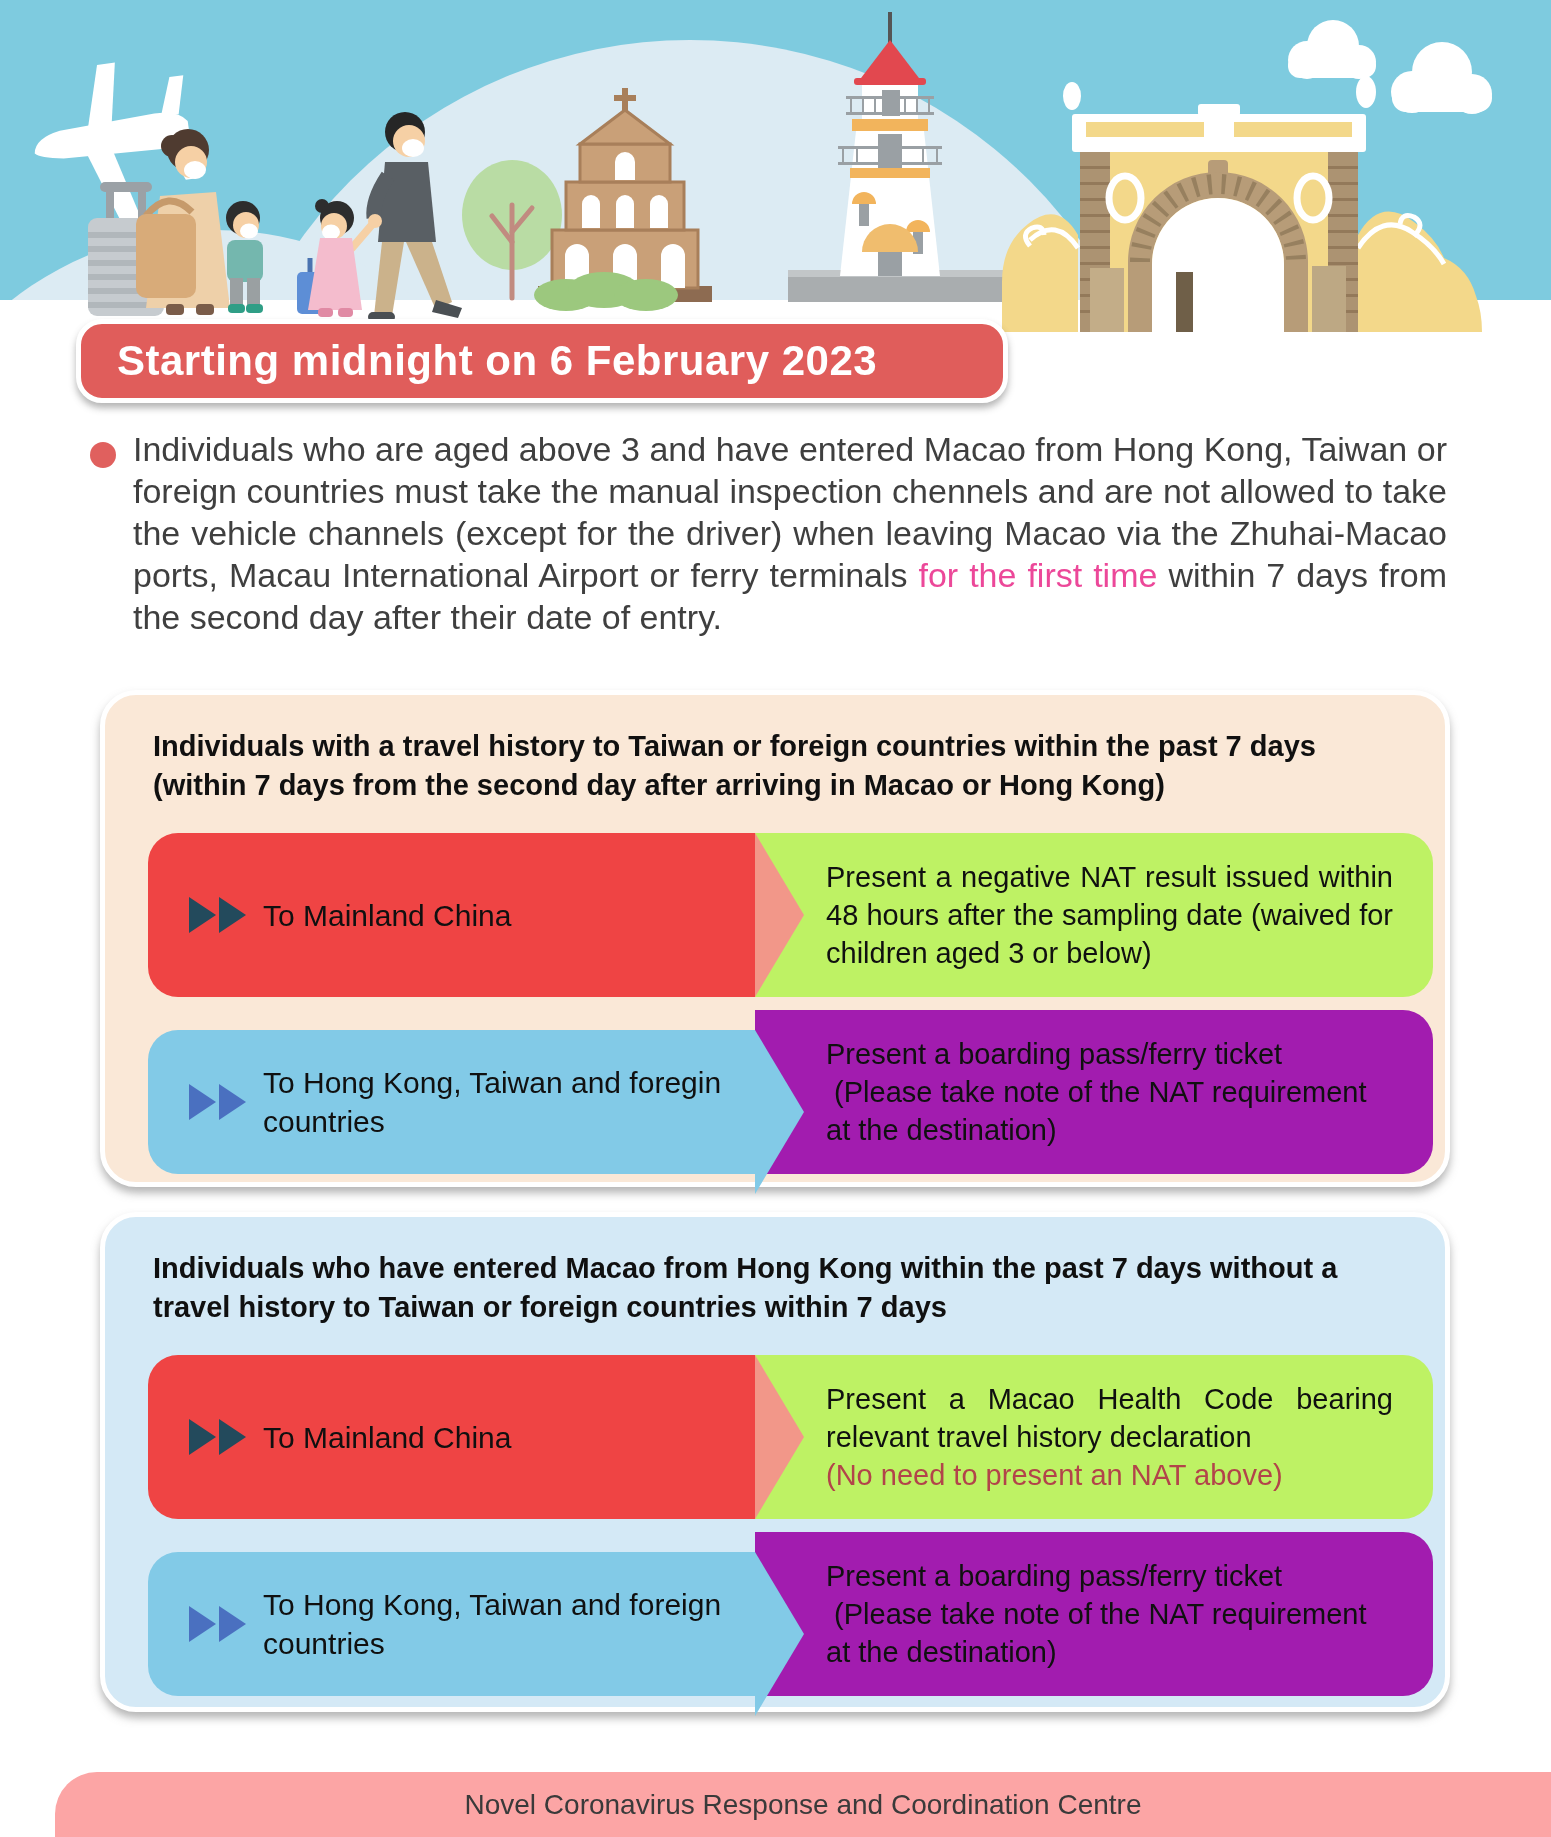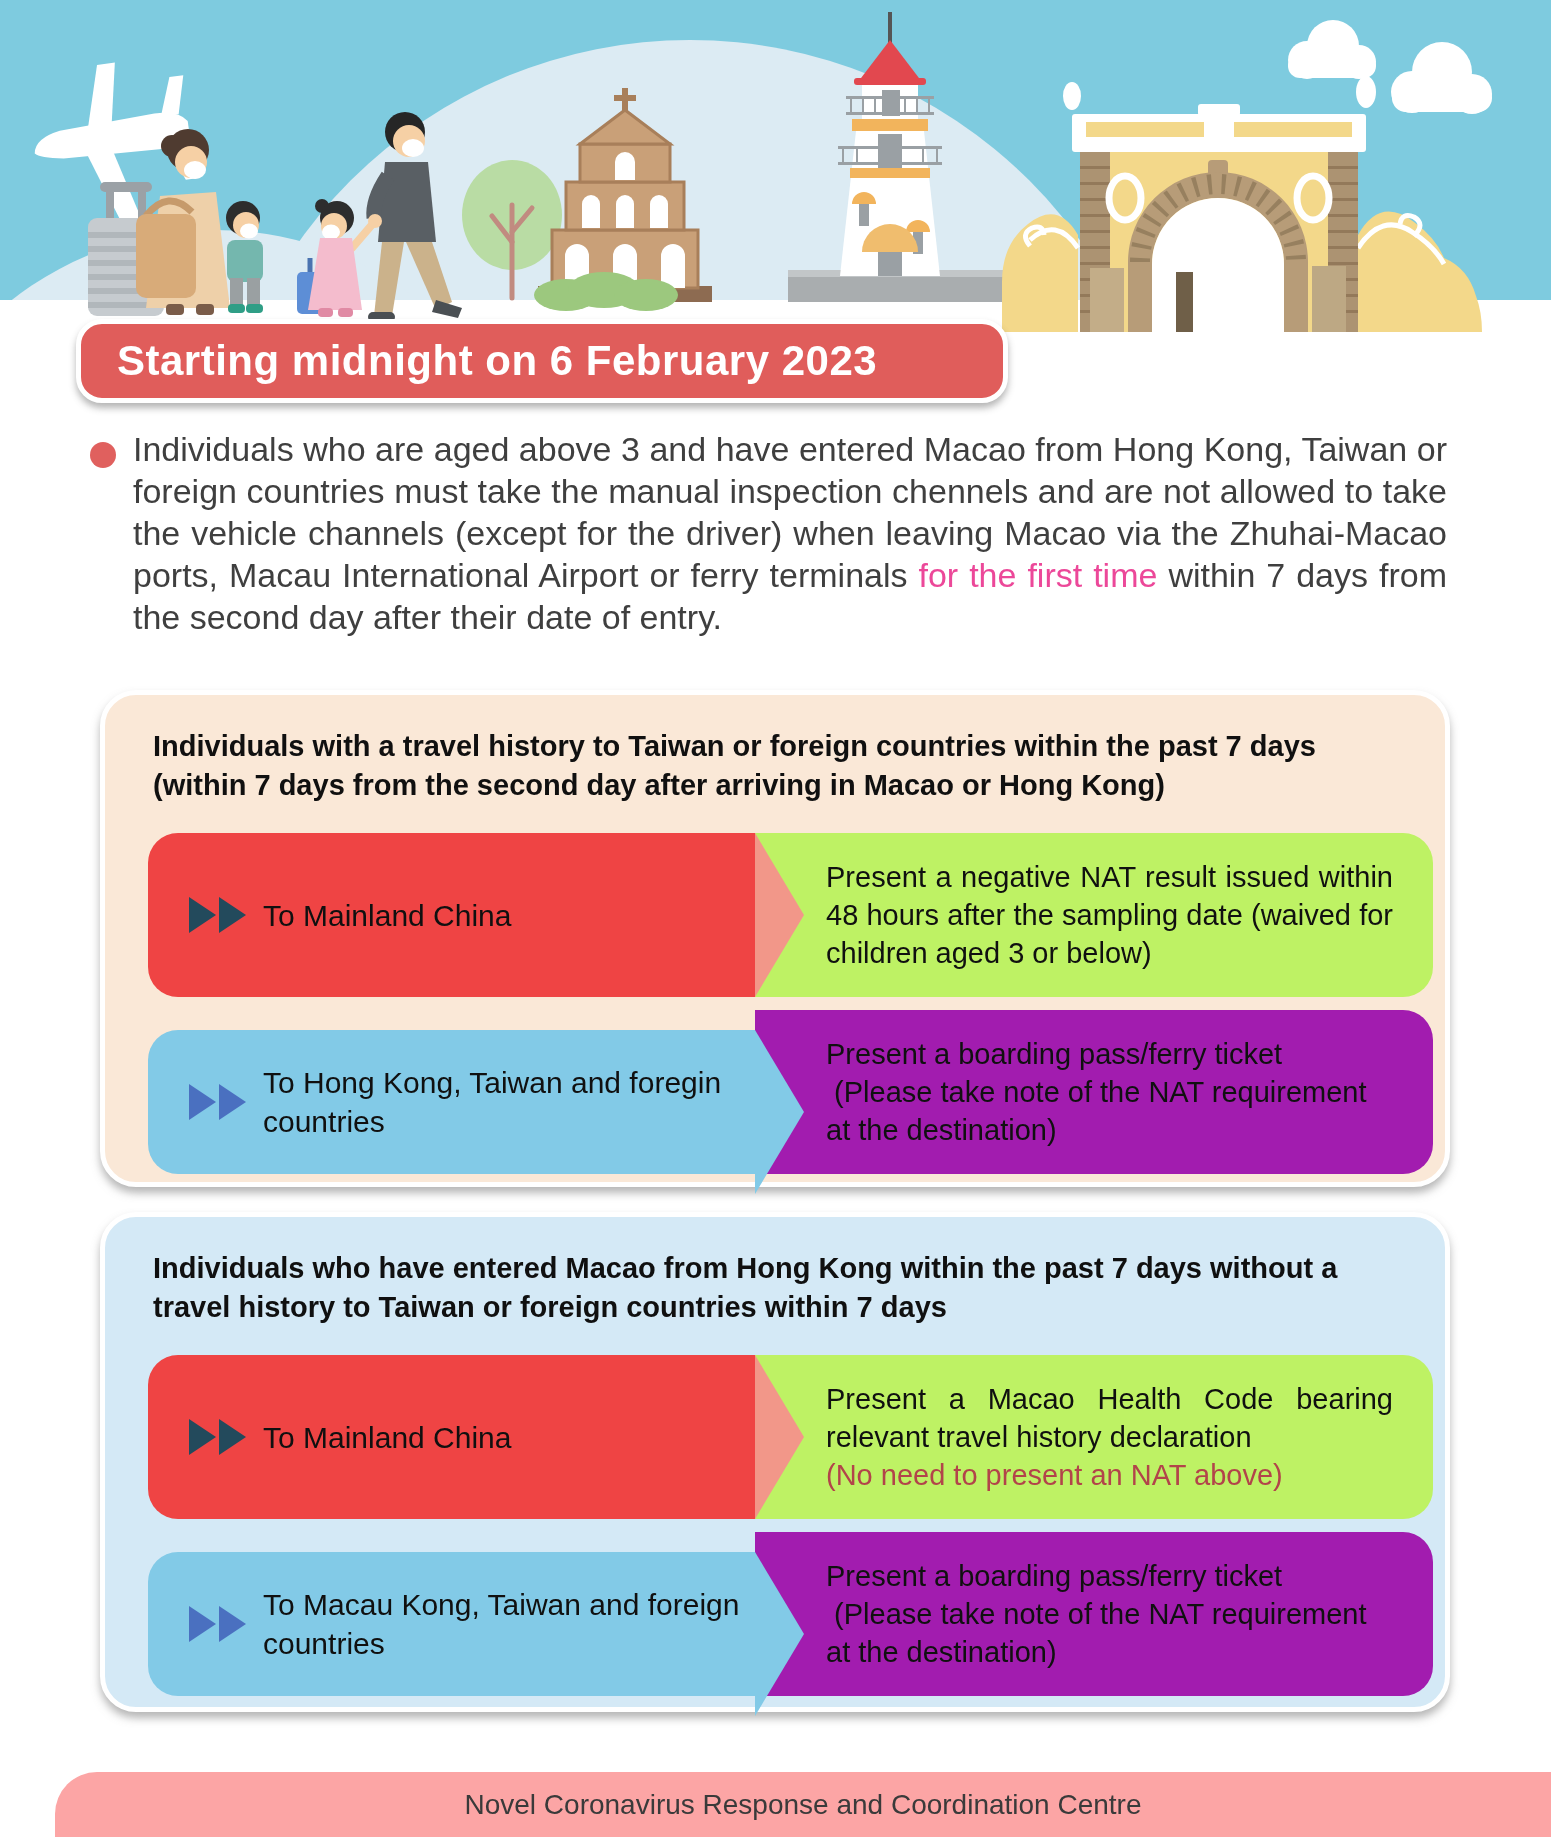--- a/index.html
+++ b/index.html
@@ -352,21 +352,21 @@
         <div class="note">(No need to present an NAT above)</div>
       </div>
     </div>
 
     <div class="row rblue">
       <div class="row-label">
         <span class="arrows">
             <i></i>
             <i></i>
           </span>
-        <span>To Macau Kong, Taiwan and foreign countries</span>
+        <span>To Hong Kong, Taiwan and foreign countries</span>
       </div>
       <div class="row-content">
         <div class="content-line">Present a boarding pass/ferry ticket</div>
         <div class="content-line"> (Please take note of the NAT requirement</div>
         <div class="content-line">at the destination)</div>
       </div>
     </div>
   </div>
 
   <div class="footer">

